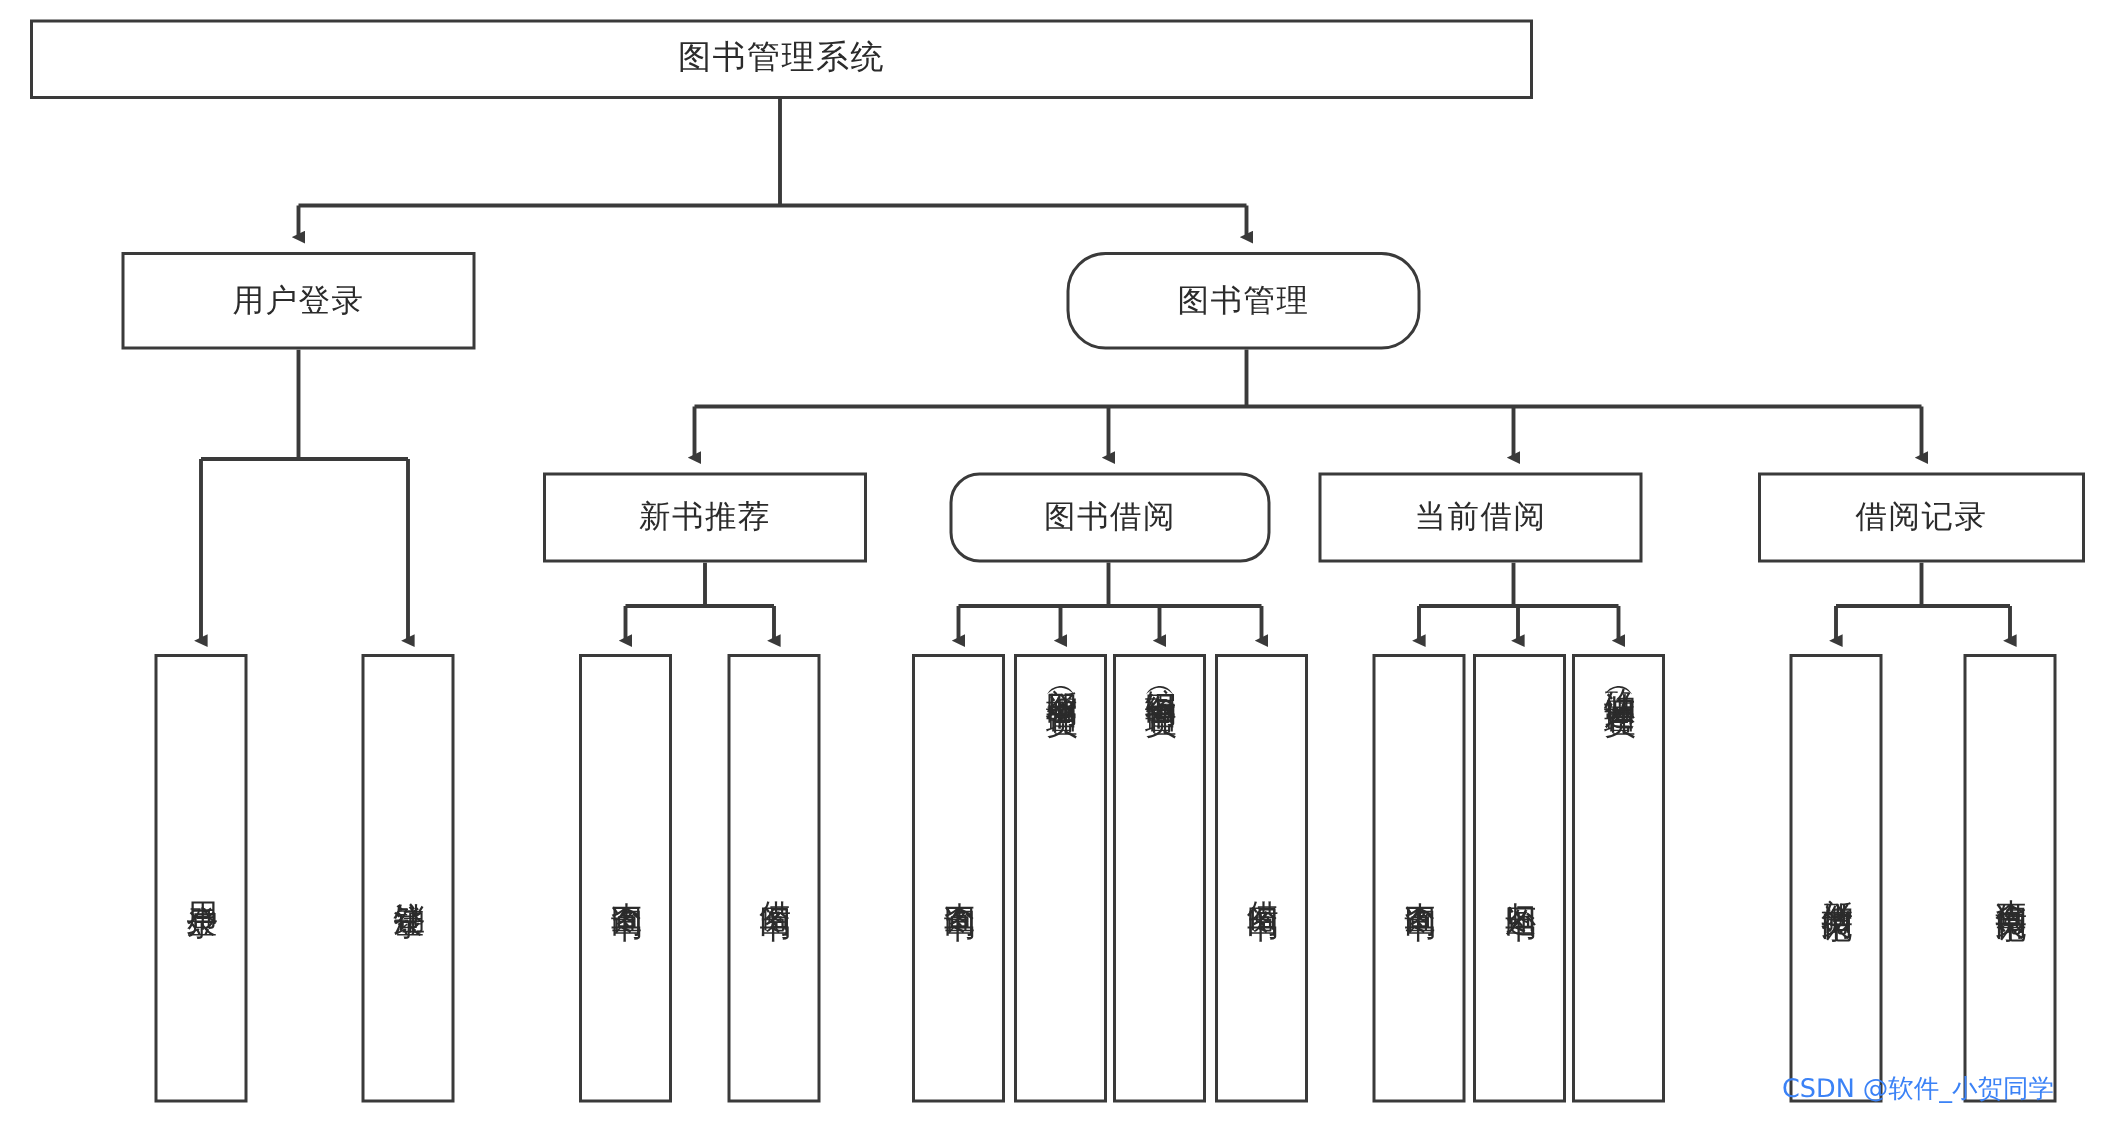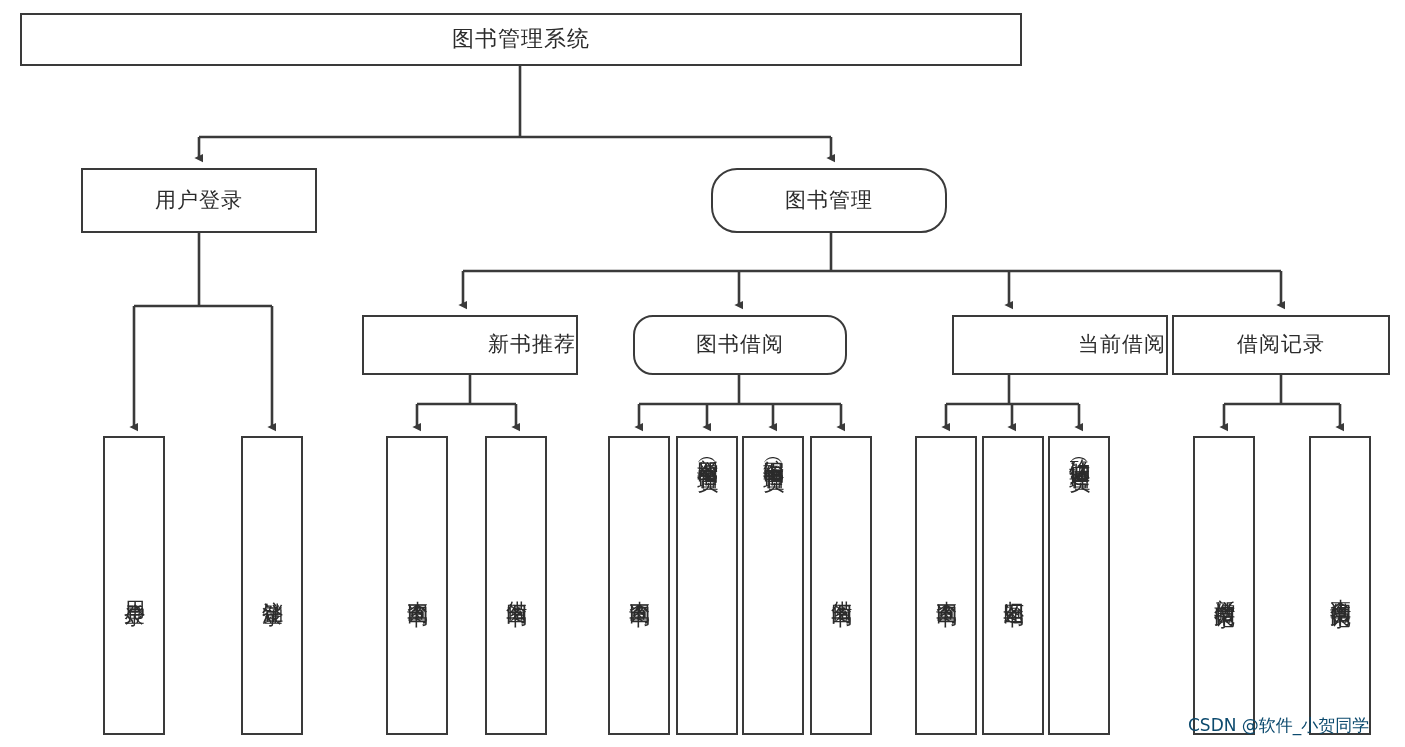--- a/index.html
+++ b/index.html
@@ -66,21 +66,21 @@
   }
   
   .node.vert.centered {
     align-items: center;
   }
   .watermark {
     position: absolute;
     left: 1188px;
     top: 714px;
     font-size: 17px;
-    color: #0c4a6e;
+    color: #3b82f6;
     white-space: nowrap;
     z-index: 3;
     font-family: "DejaVu Sans", "Liberation Sans", sans-serif;
   }
 </style>
 </head>
 <body>
 
 <div id="diagram-root">
 
@@ -139,27 +139,27 @@
     <span class="node-label">图书管理系统</span>
   </div>
 
   <div class="node horiz" style="left:81px; top:168px; width:236px; height:65px;">
     <span class="node-label">用户登录</span>
   </div>
   <div class="node horiz" style="left:711px; top:168px; width:236px; height:65px;border-radius:26px;">
     <span class="node-label">图书管理</span>
   </div>
 
-  <div class="node horiz" style="left:362px; top:315px; width:216px; height:60px;justify-content:flex-end;">
+  <div class="node horiz" style="left:362px; top:315px; width:216px; height:60px;">
     <span class="node-label">新书推荐</span>
   </div>
   <div class="node horiz" style="left:633px; top:315px; width:214px; height:60px;border-radius:20px;">
     <span class="node-label">图书借阅</span>
   </div>
-  <div class="node horiz" style="left:952px; top:315px; width:216px; height:60px;justify-content:flex-end;">
+  <div class="node horiz" style="left:879px; top:315px; width:216px; height:60px;">
     <span class="node-label">当前借阅</span>
   </div>
   <div class="node horiz" style="left:1172px; top:315px; width:218px; height:60px;">
     <span class="node-label">借阅记录</span>
   </div>
 
   <div class="node vert centered" style="left:103px; top:436px; width:62px; height:299px;">
     <span class="node-label">用户登录</span>
   </div>
   <div class="node vert centered" style="left:241px; top:436px; width:62px; height:299px;">

